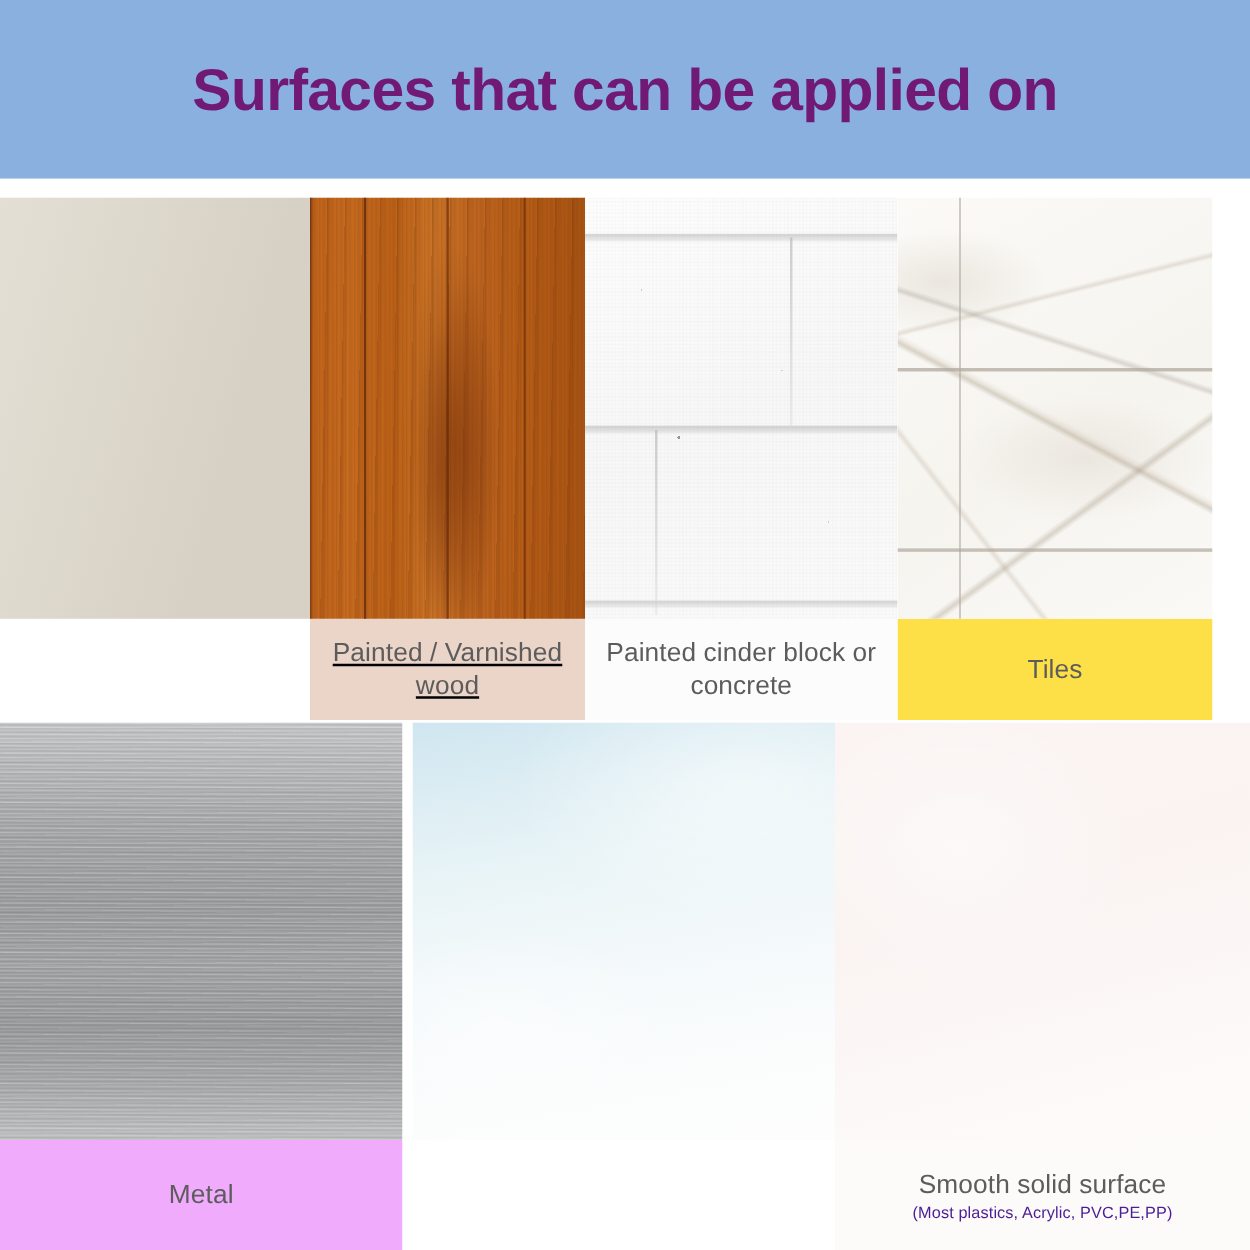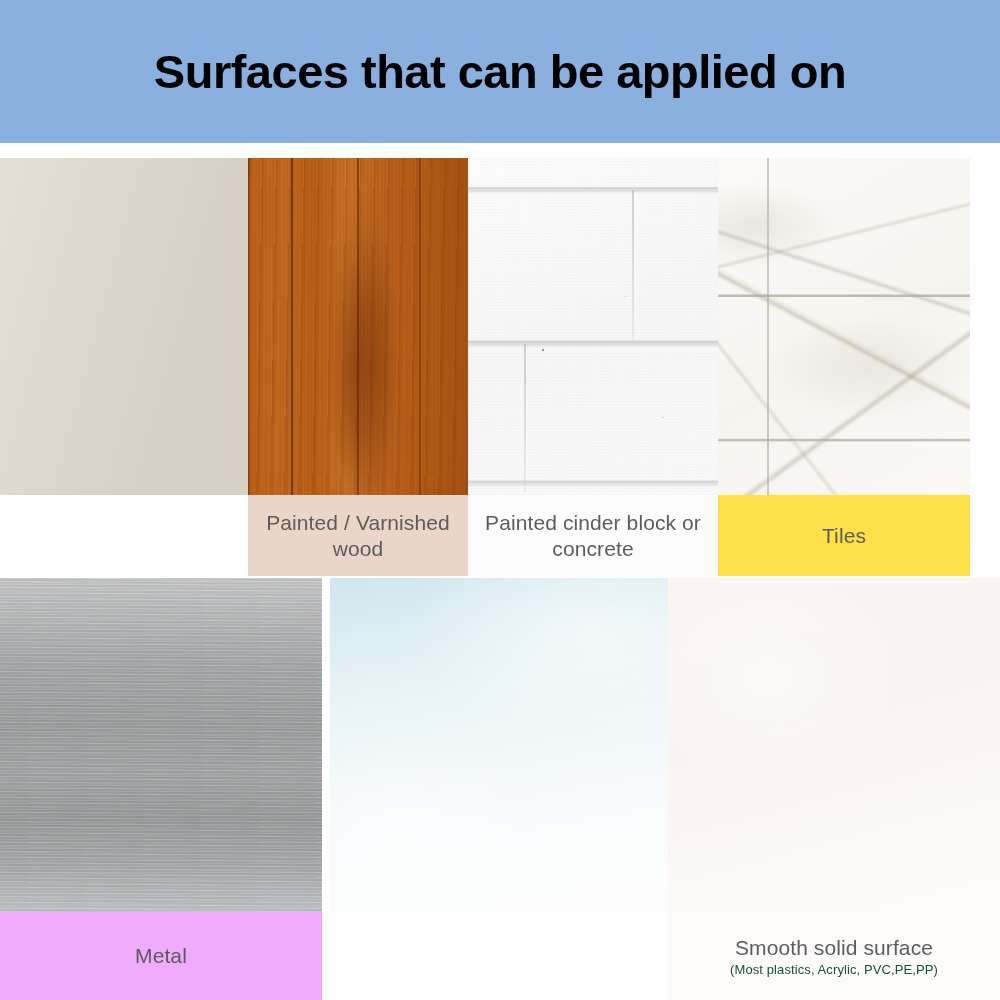--- a/index.html
+++ b/index.html
@@ -17,21 +17,21 @@
 
   
   .header {
     height: 143px;
     background: #8AB0DF;
     display: flex;
     align-items: center;
     justify-content: center;
   }
   .header-title {
-    color: #000000;
+    color: #701a75;
     font-size: 47px;
     font-weight: bold;
     letter-spacing: -0.5px;
     line-height: 1;
     text-align: center;
   }
 
   .gap {
     height: 15px;
     background: #ffffff;
@@ -70,28 +70,28 @@
     box-sizing: border-box;
   }
   .caption-main {
     font-size: 21px;
     color: #5c5c5c;
     line-height: 1.22;
     letter-spacing: 0.1px;
   }
   .caption-sub {
     font-size: 13px;
-    color: #14532d;
+    color: #4c1d95;
     margin-top: 2px;
     letter-spacing: 0.1px;
   }
 
   
   .c-walls  { width: 248px; }
-  .c-wood   { width: 220px; }
+  .c-wood   { width: 220px; text-decoration: underline; }
   .c-cinder { width: 250px; }
   .c-tiles  { width: 252px; }
 
   
   .c-metal  { width: 322px; }
   .c-gap2   { width: 8px;  background:#ffffff; }
   .c-glass  { width: 338px; }
   .c-solid  { width: 332px; }
 
   

